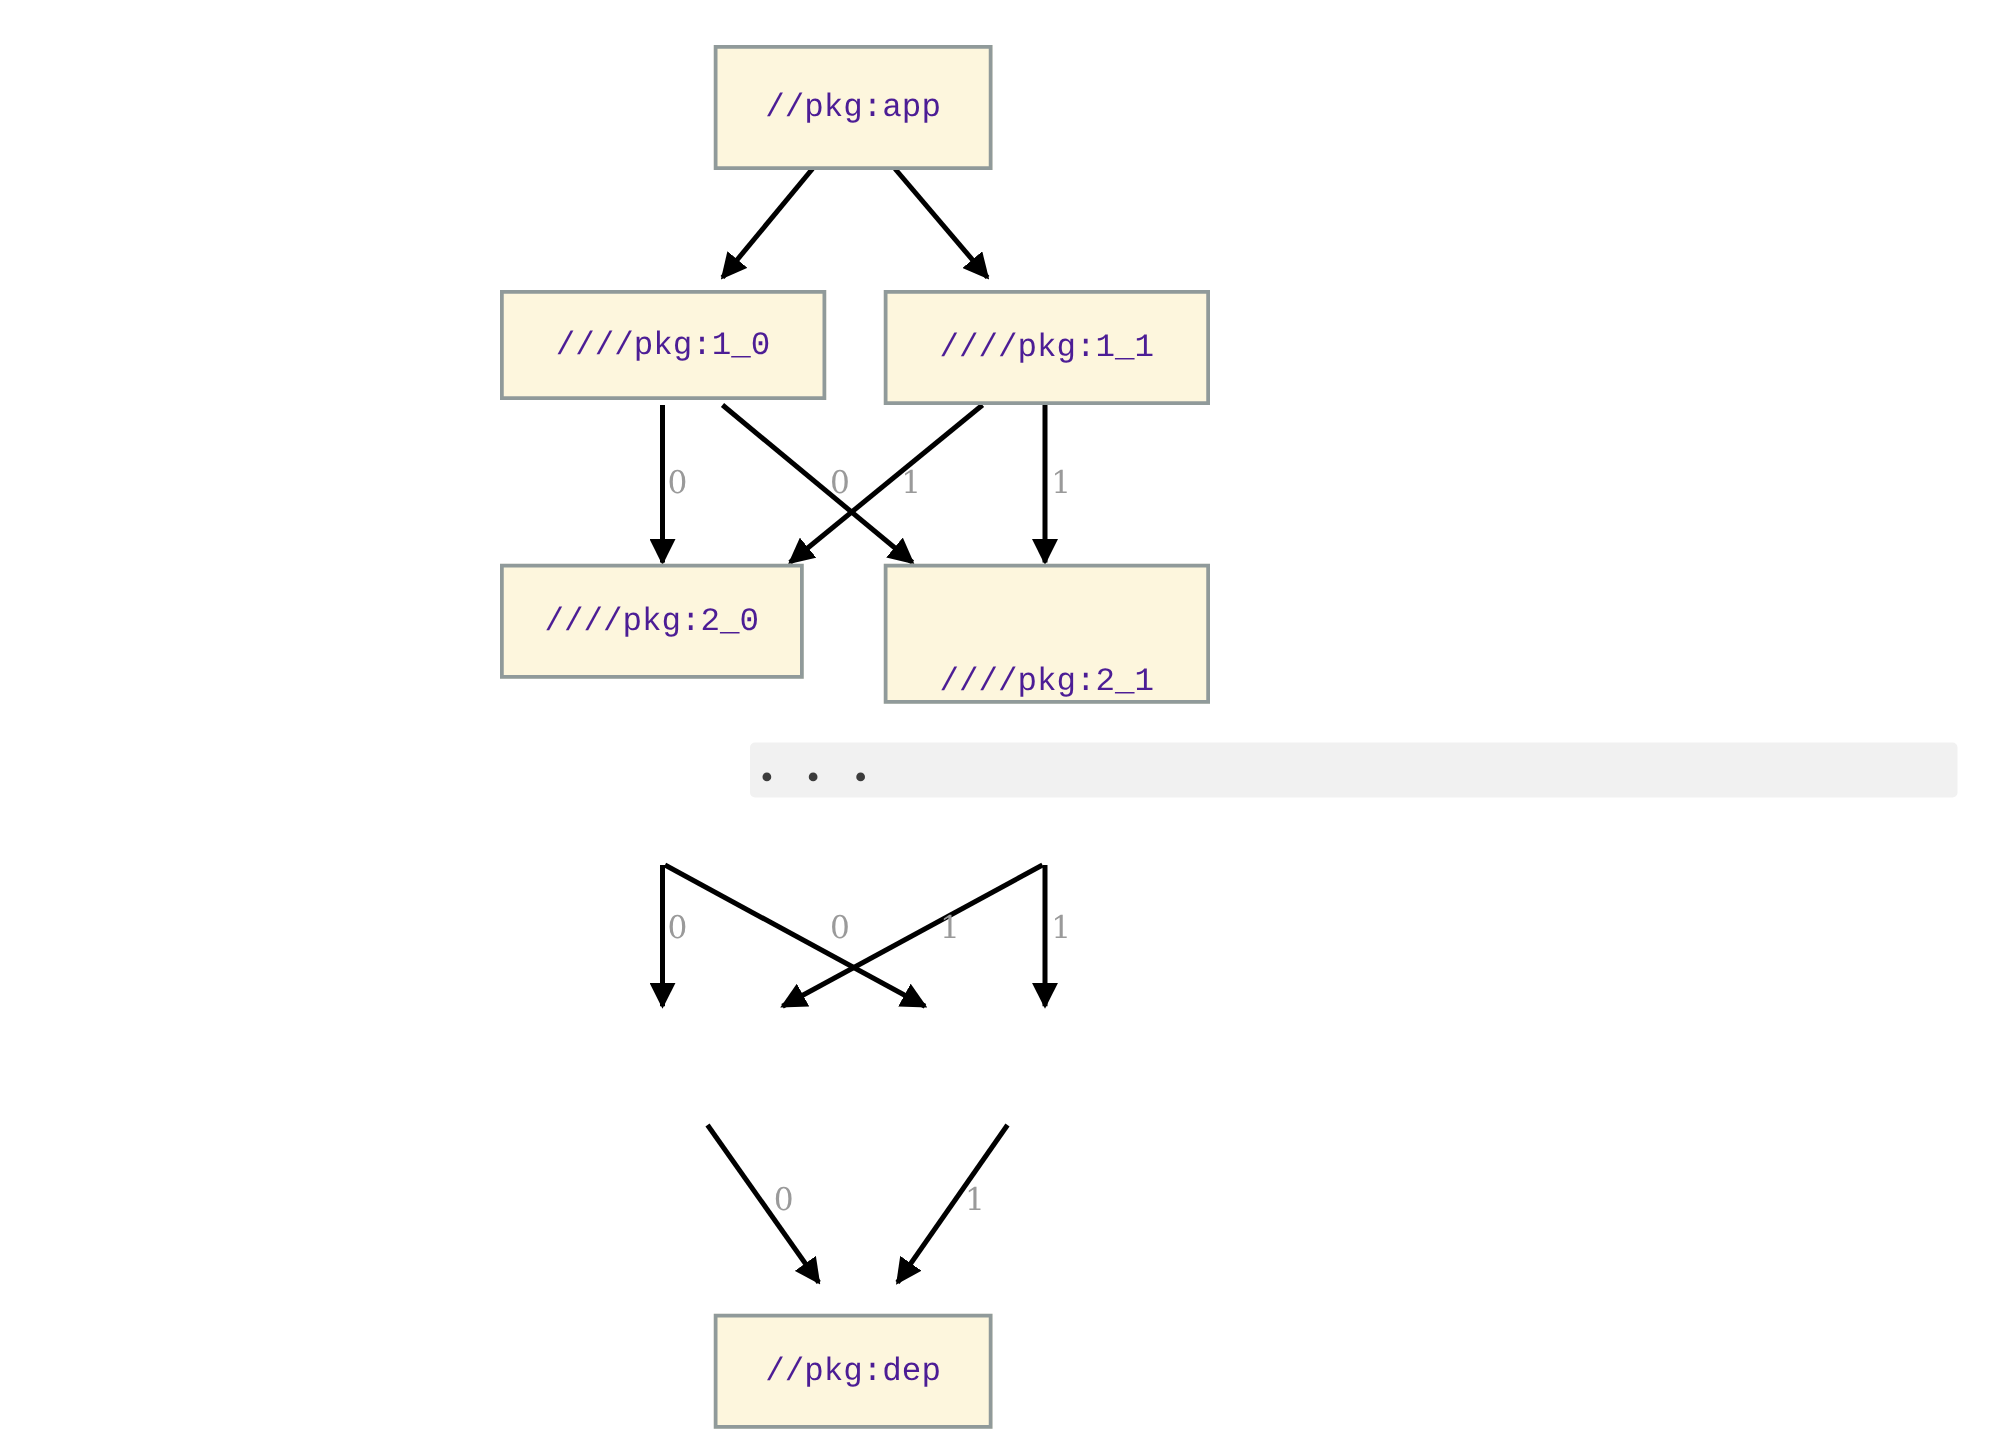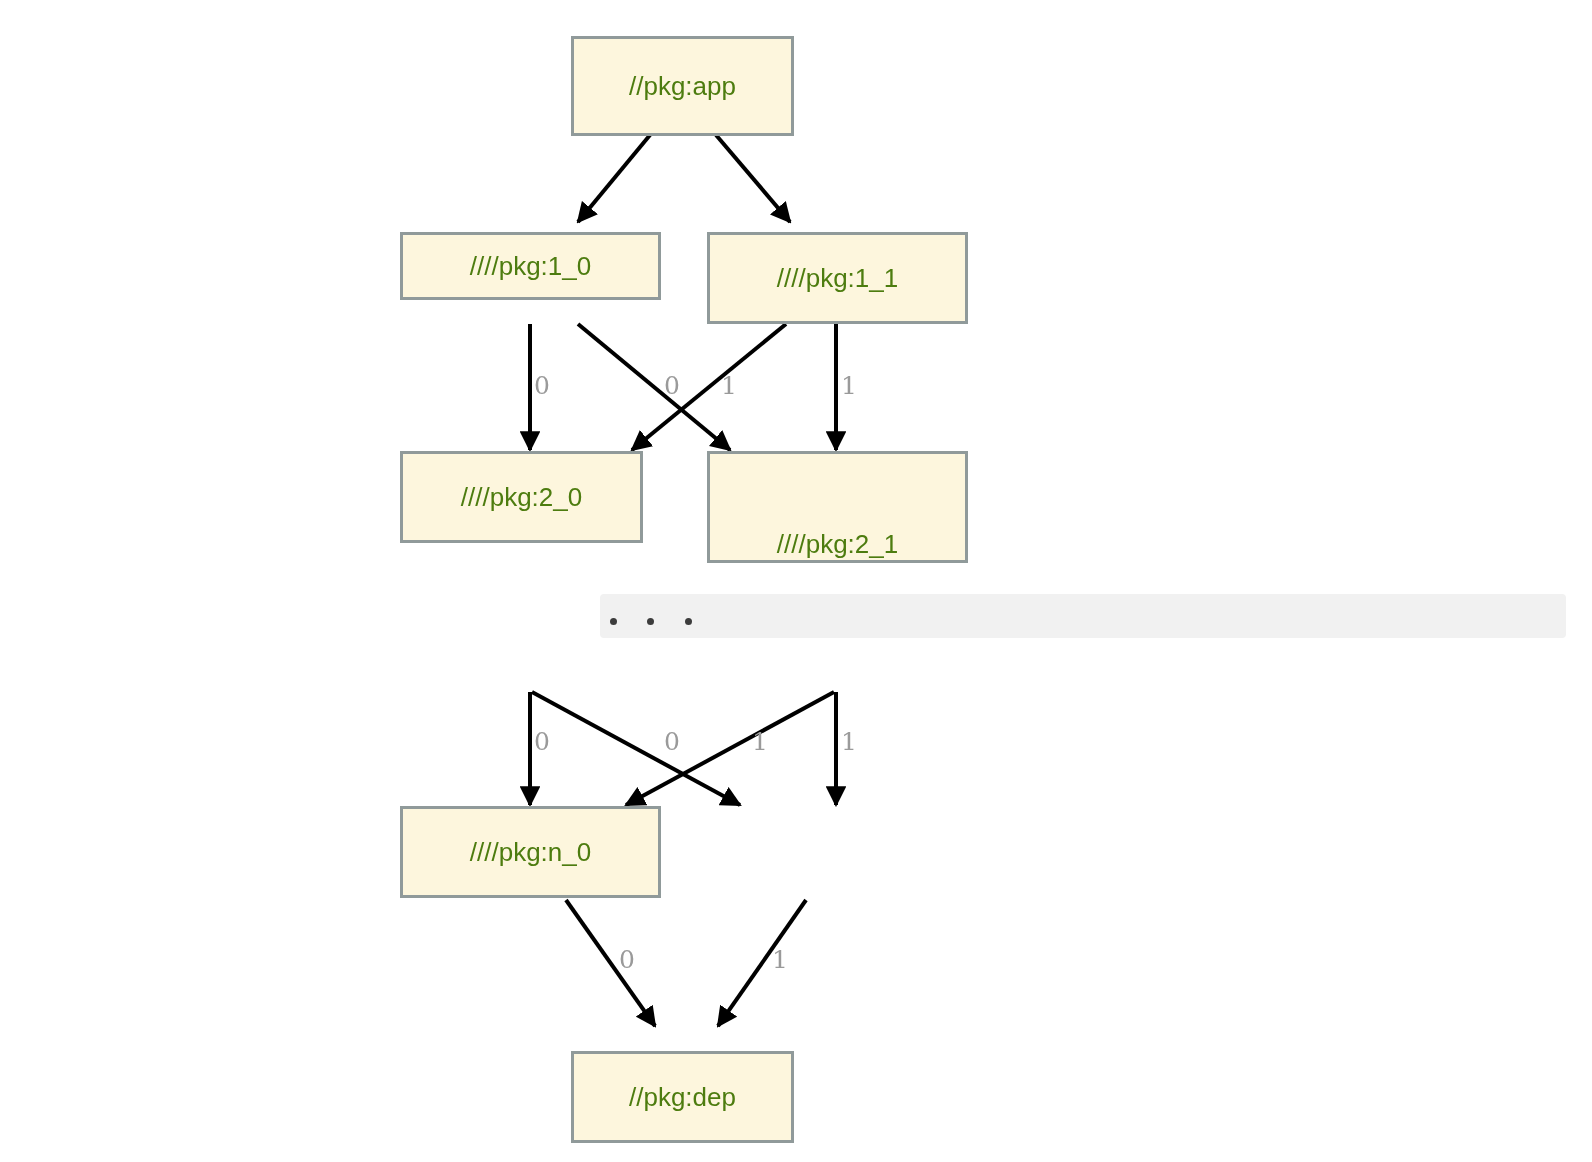--- a/index.html
+++ b/index.html
@@ -18,23 +18,23 @@
   .node {
     position: absolute;
     box-sizing: border-box;
     background: #fdf6dd;
     border: 3px solid #909a9a;
     display: flex;
     align-items: center;
     justify-content: center;
   }
   .node-label {
-    font-family: Liberation Sans, sans-serif;
+    font-family: Liberation Mono, monospace;
     font-size: 26px;
-    color: #4d7c0f;
+    color: #4c1d95;
     letter-spacing: 0px;
     white-space: nowrap;
   }
   .edge-layer {
     position: absolute;
     left: 0;
     top: 0;
     width: 1592px;
     height: 1162px;
     pointer-events: none;
@@ -94,39 +94,36 @@
 
     <line x1="566" y1="900" x2="655" y2="1026" stroke="#000000" stroke-width="4" marker-end="url(#arrow)"></line>
 
     <line x1="806" y1="900" x2="718" y2="1026" stroke="#000000" stroke-width="4" marker-end="url(#arrow)"></line>
   </svg>
 
   <div class="node" style="left:571px; top:36px; width:223px; height:100px;">
     <span class="node-label">//pkg:app</span>
   </div>
 
-  <div class="node" style="left:400px; top:232px; width:261px; height:68px;">
+  <div class="node" style="left:400px; top:232px; width:261px; height:88px;">
     <span class="node-label">////pkg:1_0</span>
   </div>
 
   <div class="node" style="left:707px; top:232px; width:261px; height:92px;">
     <span class="node-label">////pkg:1_1</span>
   </div>
 
   <div class="node" style="left:400px; top:451px; width:243px; height:92px;">
     <span class="node-label">////pkg:2_0</span>
   </div>
 
   <div class="node" style="left:707px; top:451px; width:261px; height:112px;align-items:flex-end;">
     <span class="node-label">////pkg:2_1</span>
   </div>
 
-  <div class="node" style="left:400px; top:806px; width:261px; height:92px;">
-    <span class="node-label">////pkg:n_0</span>
-  </div>
 
 
   <div class="node" style="left:571px; top:1027px; width:223px; height:92px;margin-top:24px;">
     <span class="node-label">//pkg:dep</span>
   </div>
 
   <span class="edge-label" style="left:534px; top:373px;">0</span>
   <span class="edge-label" style="left:664px; top:373px;">0</span>
   <span class="edge-label" style="left:721px; top:373px;">1</span>
   <span class="edge-label" style="left:841px; top:373px;">1</span>

